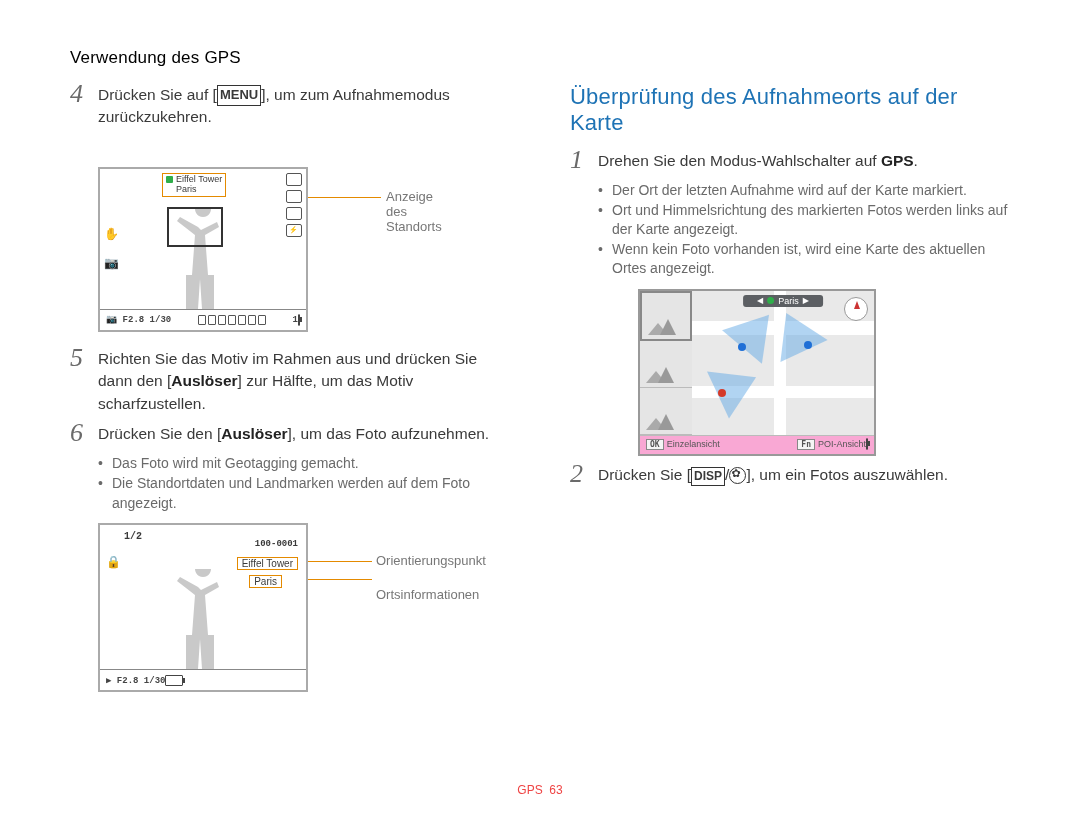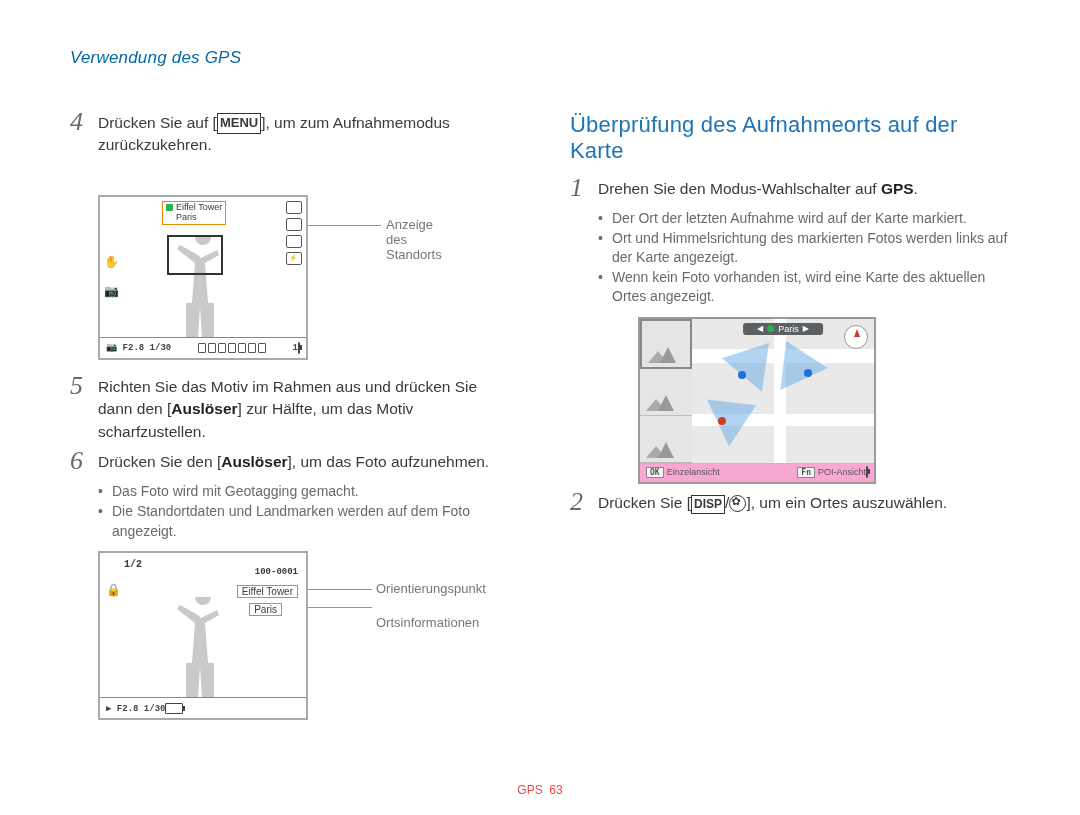--- a/index.html
+++ b/index.html
@@ -13,25 +13,24 @@
     position: relative;
   }
   .page {
     padding: 48px 70px 30px 70px;
     box-sizing: border-box;
     width: 100%;
     height: 100%;
   }
   .breadcrumb {
     font-size: 17px;
-    color: #0369a1;
+    color: #000000;
     font-weight: 300;
-    margin-bottom: 44px;
+    margin-bottom: 16px;
     letter-spacing: 0.2px;
-    font-style: italic;
   }
   .columns {
     display: flex;
     gap: 60px;
   }
   .col {
     flex: 1;
     min-width: 0;
   }
   .step {
@@ -371,21 +370,21 @@
         </div>
         <div class="map-footer">
           <span><span class="mf-btn">OK</span><span>Einzelansicht</span></span>
           <span><span class="mf-btn">Fn</span><span>POI-Ansicht</span> <span class="batt"></span></span>
         </div>
       </div>
 
       <div class="step">
         <div class="stepnum">2</div>
         <div class="steptext">
-          <span>Drücken Sie [</span><span class="disp-box">DISP</span><span>/</span><span class="flower-icon"></span><span>], um ein Ortes auszuwählen.</span>
+          <span>Drücken Sie [</span><span class="disp-box">DISP</span><span>/</span><span class="flower-icon"></span><span>], um ein Fotos auszuwählen.</span>
         </div>
       </div>
 
     </div>
   </div>
 
   <div class="pagenum">
     <span>GPS</span>&nbsp;&nbsp;<span>63</span>
   </div>
 </div>

